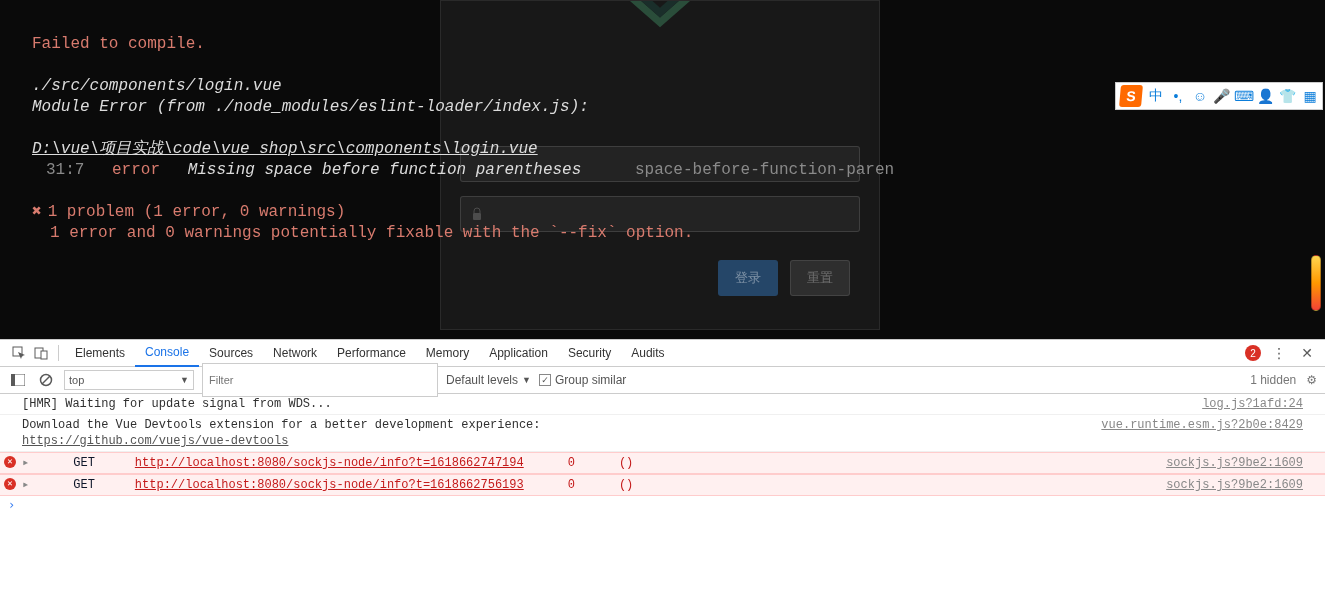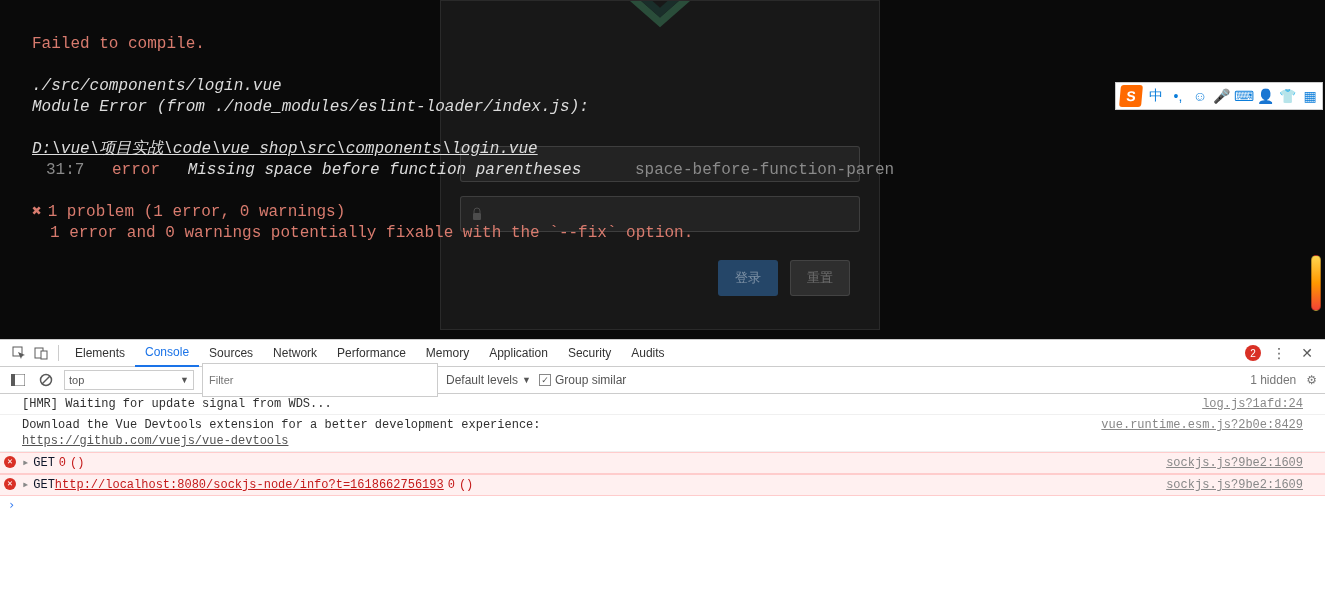--- a/index.html
+++ b/index.html
@@ -53,21 +53,21 @@
   .ctx-select { border: 1px solid #ccc; height: 20px; width: 130px; font-size: 11px; padding: 0 4px; display: flex; align-items: center; justify-content: space-between; background: #fff; cursor: pointer; }
   .filter-input { border: 1px solid #ccc; height: 20px; width: 236px; font-size: 11px; padding: 16px 6px; color: #888; outline: none; }
   .levels { display: flex; align-items: center; gap: 4px; cursor: pointer; }
   .tri { font-size: 9px; color: #555; }
   .chk { width: 12px; height: 12px; border: 1px solid #888; display: inline-flex; align-items: center; justify-content: center; font-size: 9px; color: #555; background: #fff; }
   .tb-right { margin-left: auto; display: flex; align-items: center; gap: 10px; color: #777; }
   .gear-icon { cursor: pointer; }
 
   
   .console { flex: 1; overflow: auto; font-family: Consolas,"Courier New",monospace; font-size: 12px; color: #303030; }
-  .msg { display: flex; padding: 2px 22px 2px 22px; border-bottom: 1px solid #f0f0f0; line-height: 16px; position: relative; }
+  .msg { display: flex; padding: 2px 22px 2px 22px; border-bottom: 1px solid #f0f0f0; line-height: 16px; position: relative; gap: 40px; }
   .msg .src { margin-left: auto; color: #888; text-decoration: underline; cursor: pointer; white-space: nowrap; }
   .msg.error-row { background: #fff0f0; color: #c41a1a; border-top: 1px solid #fcc; border-bottom: 1px solid #fcc; }
   .msg.error-row .icon-err { position: absolute; left: 4px; top: 3px; width: 12px; height: 12px; border-radius: 50%; background: #d93025; color: #fff; font-size: 9px; display: flex; align-items: center; justify-content: center; }
   .msg.error-row .expand { color: #888; margin-right: 4px; }
   .msg a.url { color: #545454; text-decoration: underline; }
   .msg.error-row .method { color: #0f172a; margin-right: 0; }
   .msg.error-row a.url { color: #c41a1a; }
   .msg.error-row .zero { color: #c41a1a; margin: 0 4px; }
   .msg.error-row .paren { color: #c41a1a; }
   .prompt-line { padding: 2px 8px; color: #367cf1; font-family: Consolas,monospace; font-size: 12px; }
@@ -195,20 +195,21 @@
       <span>
         <span>Download the Vue Devtools extension for a better development experience:</span><br>
         <a class="url">https://github.com/vuejs/vue-devtools</a>
       </span>
       <span class="src">vue.runtime.esm.js?2b0e:8429</span>
     </div>
     <div class="msg error-row">
       <span class="icon-err">✕</span>
       <span class="expand">▸</span>
       <span class="method">GET</span>
+      <a class="url">http://localhost:8080/sockjs-node/info?t=1618662747194</a>
       <span class="zero">0</span>
       <span class="paren">()</span>
       <span class="src">sockjs.js?9be2:1609</span>
     </div>
     <div class="msg error-row">
       <span class="icon-err">✕</span>
       <span class="expand">▸</span>
       <span class="method">GET</span>
       <a class="url">http://localhost:8080/sockjs-node/info?t=1618662756193</a>
       <span class="zero">0</span>

